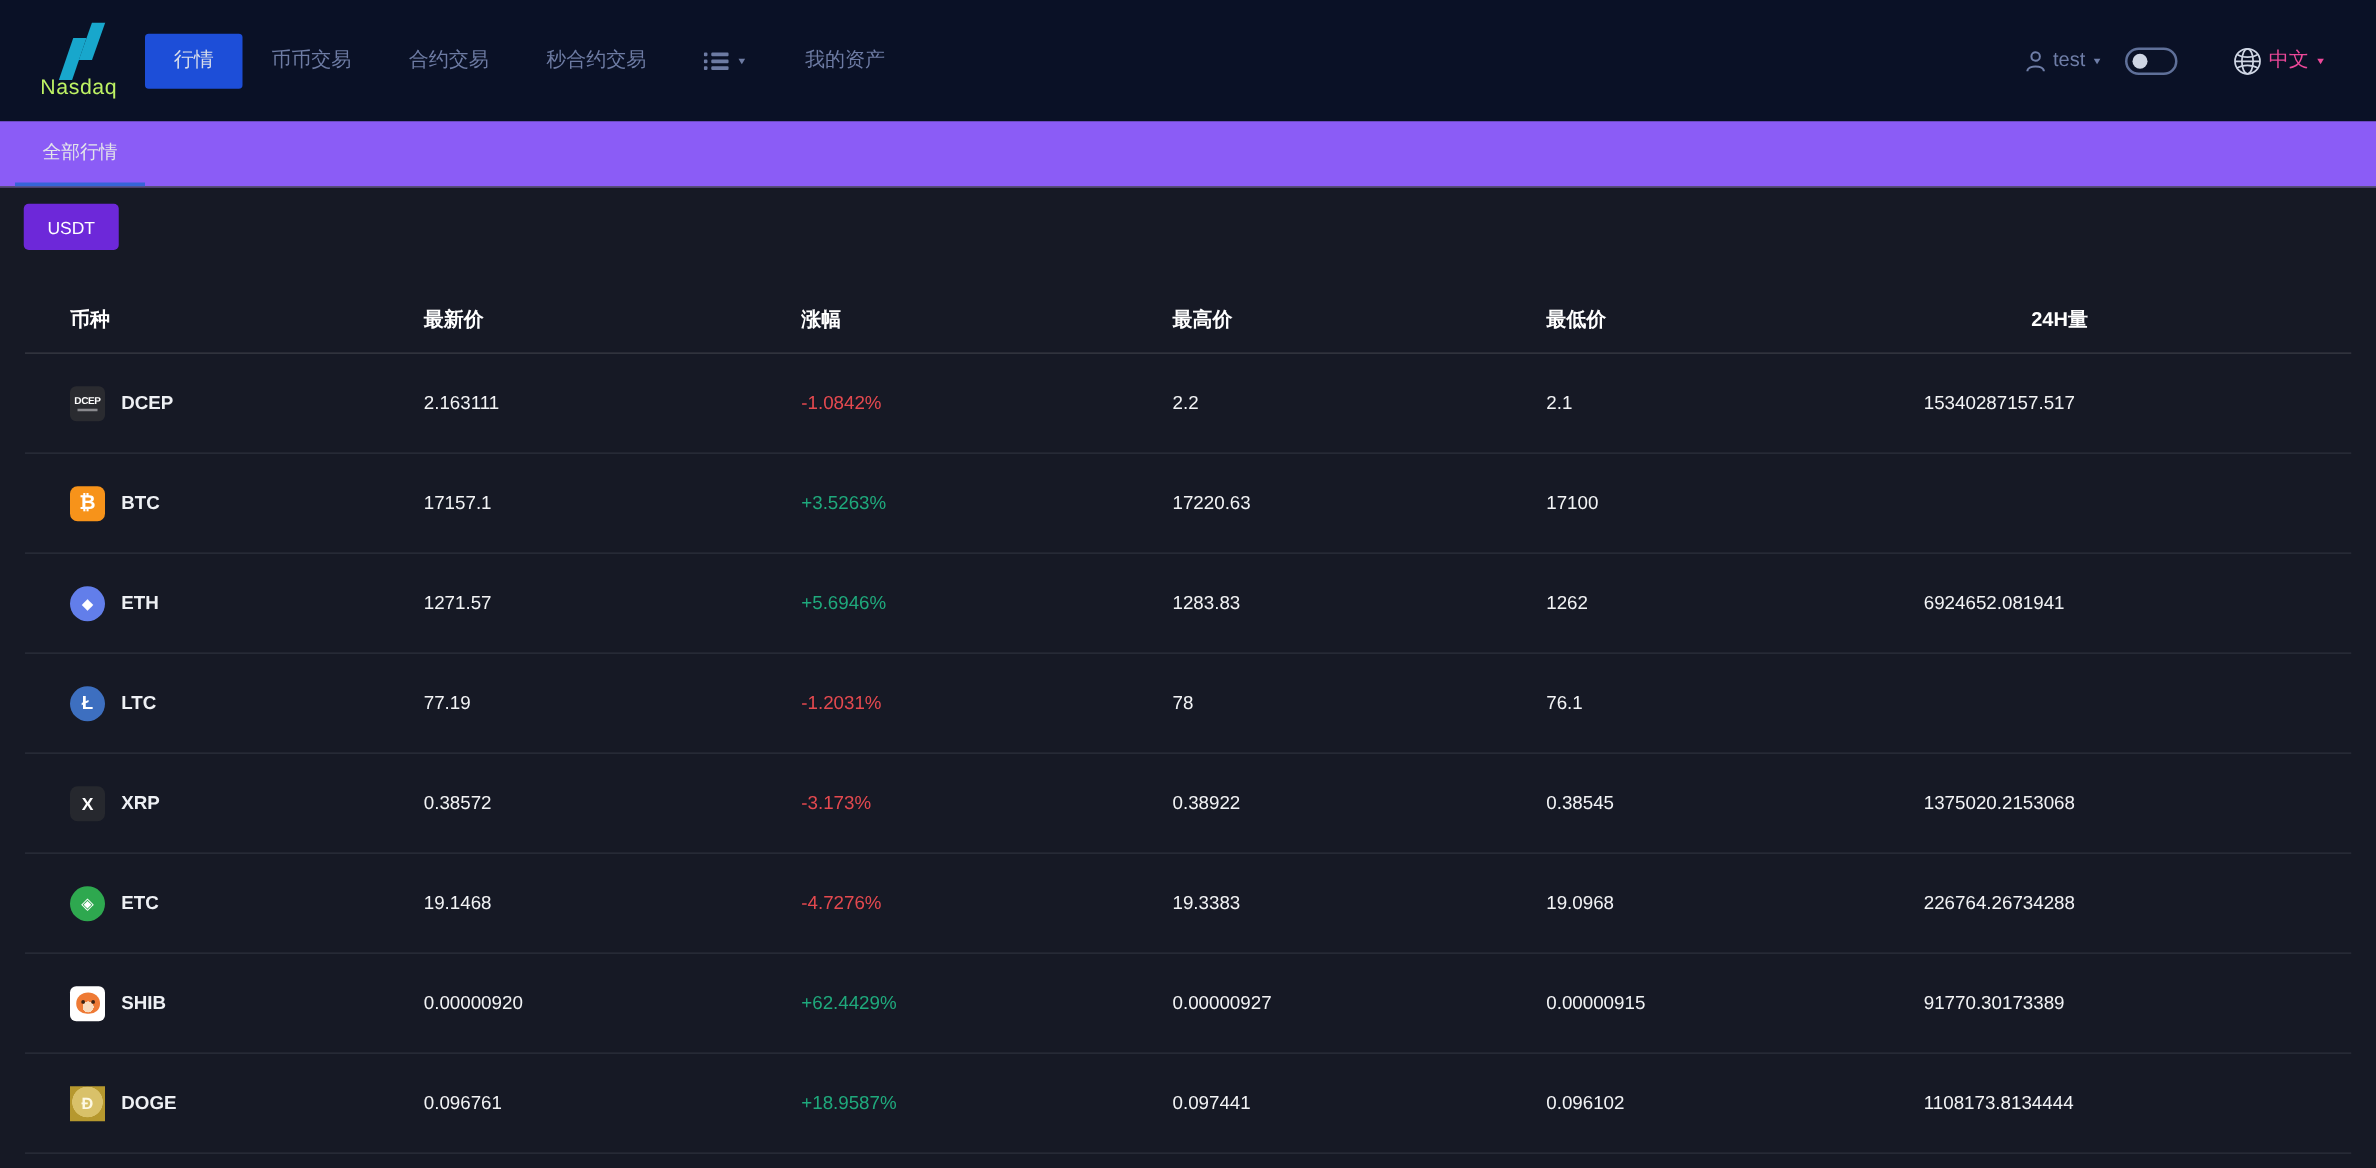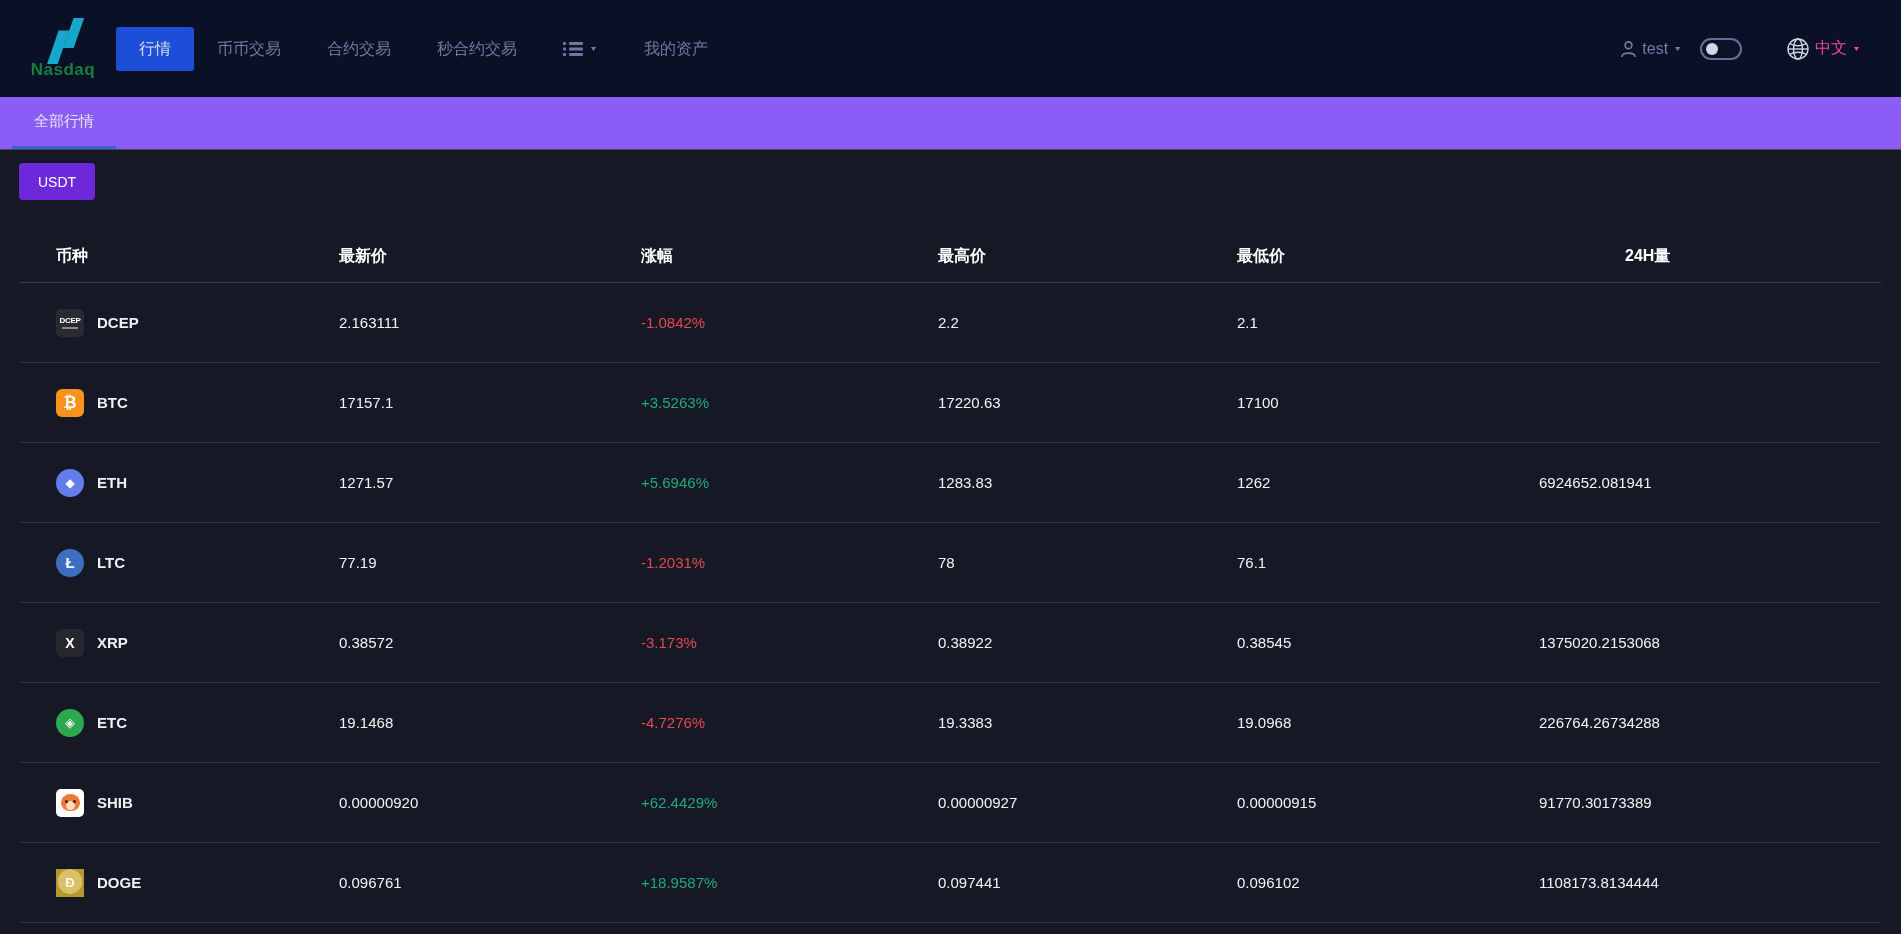--- a/index.html
+++ b/index.html
@@ -10,21 +10,21 @@
     color:#f2f3f5;
   }
 
   
   .navbar {
     height:97px; background:#0a1126;
     display:flex; align-items:center;
     padding:0 40px 0 24px;
   }
   .brand { display:flex; flex-direction:column; align-items:center; width:78px; cursor:pointer; }
-  .brand-text { color:#15803d; font-size:17px; font-weight:700; letter-spacing:.5px; margin-top:-4px; }
+  .brand-text { color:#bef264; font-size:17px; font-weight:400; letter-spacing:.5px; margin-top:-4px; }
   .nav { display:flex; align-items:center; margin-left:14px; height:44px; }
   .nav-item {
     color:#6d7ba3; font-size:16px; height:44px; line-height:44px;
     padding:0 23px; cursor:pointer; border-radius:3px; white-space:nowrap;
     display:flex; align-items:center; gap:6px;
   }
   .nav-item.active { background:#1d4ed8; color:#d9deea; }
   .caret { font-size:9px; color:inherit; transform:scaleY(.8); }
   .nav-right { margin-left:auto; display:flex; align-items:center; gap:18px; }
   .user, .lang { display:flex; align-items:center; gap:5px; cursor:pointer; font-size:16px; }
@@ -187,20 +187,21 @@
           <span class="coin-ic dcep-ic">
             <b>DCEP</b>
             <i></i>
           </span>
           <span class="coin-name">DCEP</span>
         </span>
         <span class="num">2.163111</span>
         <span class="chg down">-1.0842%</span>
         <span class="num">2.2</span>
         <span class="num">2.1</span>
+        <span class="num">15340287157.517</span>
       </div>
       <div class="trow">
         <span class="coin-cell">
           <span class="coin-ic shape-square" style="background:#f7931a;font-size:16px">₿</span>
           <span class="coin-name">BTC</span>
         </span>
         <span class="num">17157.1</span>
         <span class="chg up">+3.5263%</span>
         <span class="num">17220.63</span>
         <span class="num">17100</span>

